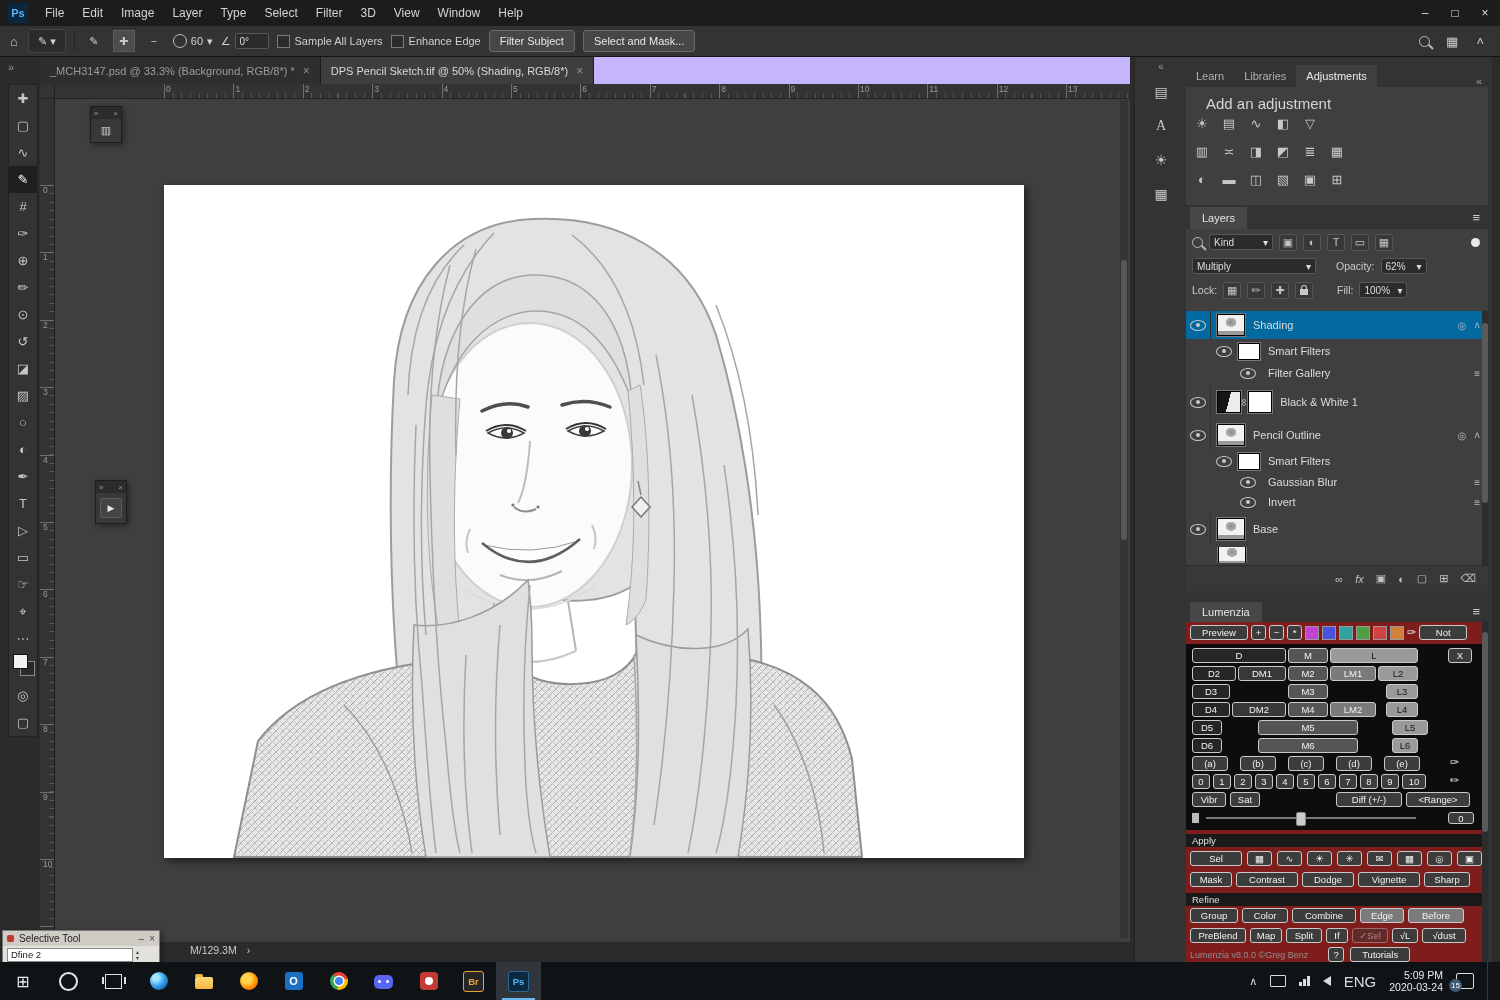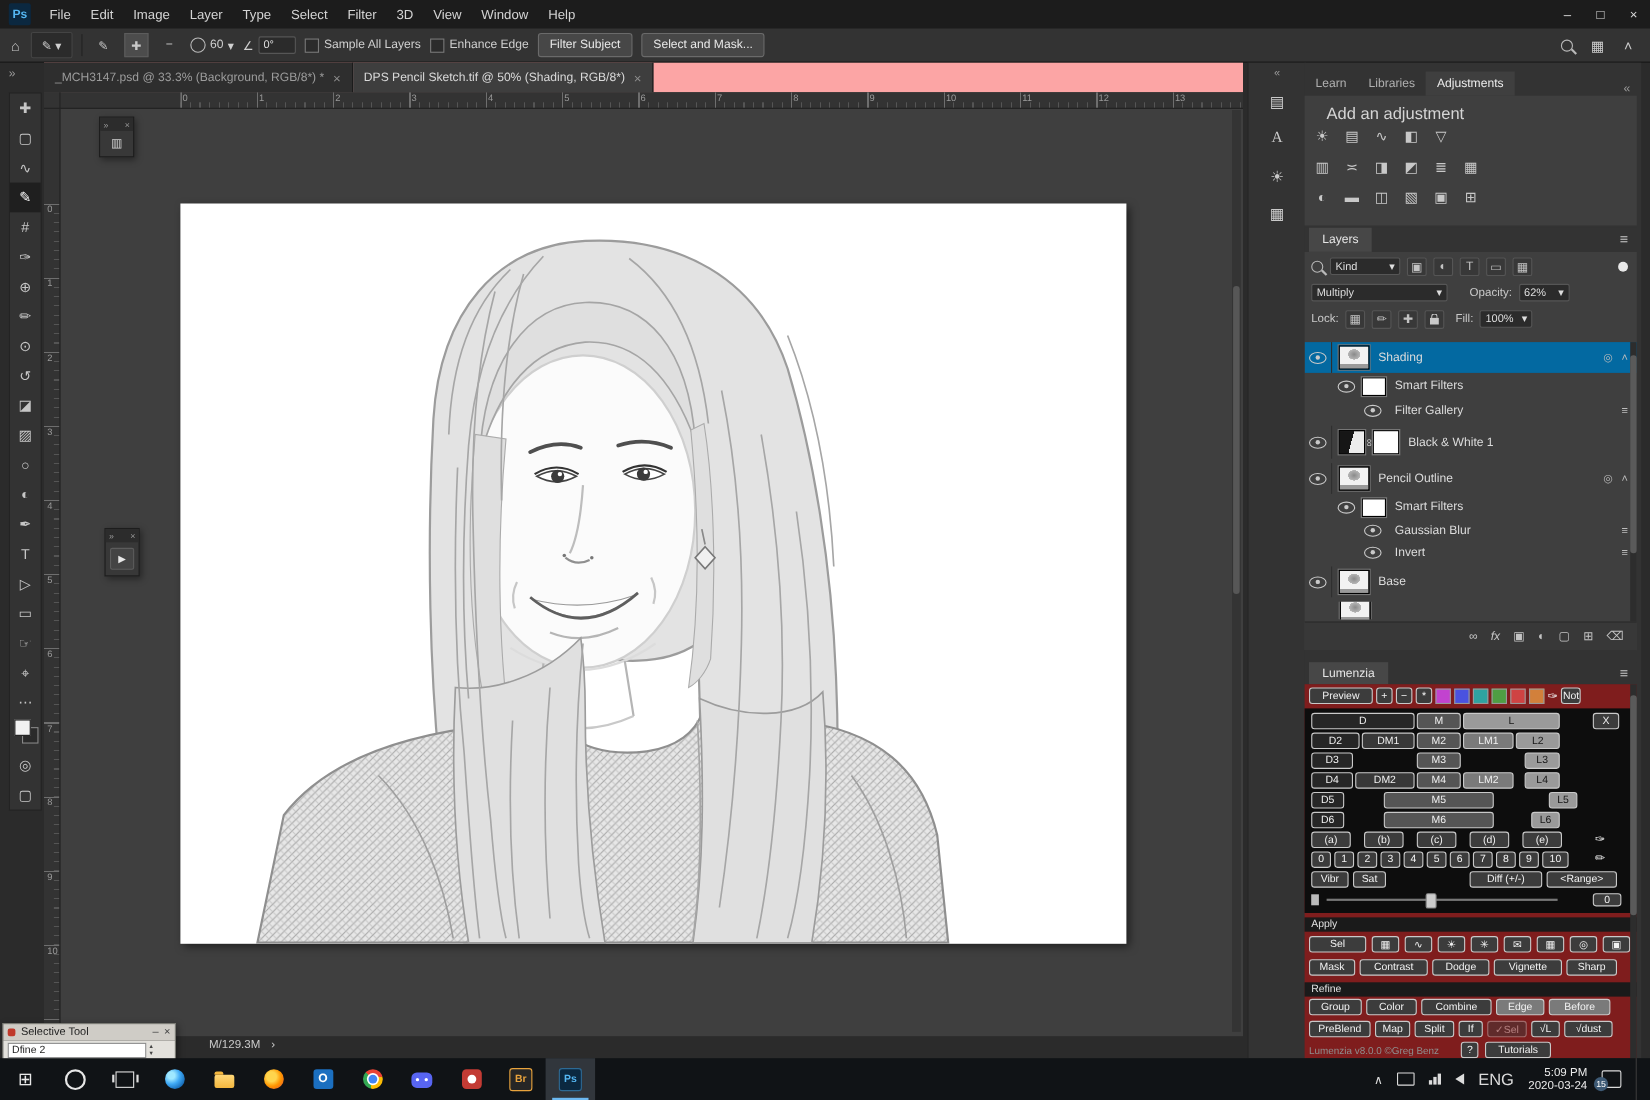--- a/index.html
+++ b/index.html
@@ -25,21 +25,21 @@
   .sizechip{display:flex;align-items:center;gap:4px;color:#d0d0d0}
   .ring{width:12px;height:12px;border:1.5px solid #bbb;border-radius:50%}
   .cb{width:11px;height:11px;border:1px solid #7a7a7a;background:#2b2b2b;display:inline-block;margin-right:5px}
   .olabel{color:#cfcfcf;font-size:11px}
   .pbtn{background:#474747;border:1px solid #6a6a6a;border-radius:3px;color:#e8e8e8;font-size:11px;height:20px;display:flex;align-items:center;padding:0 10px}
   .oright{margin-left:auto;display:flex;align-items:center;gap:14px;padding-right:14px}
   .mag{width:9px;height:9px;border:1.5px solid #b9b9b9;border-radius:50%;position:relative;display:inline-block}
   .mag::after{content:"";position:absolute;width:6px;height:1.5px;background:#b9b9b9;transform:rotate(45deg);right:-5px;bottom:-2px}
 
   
-  #tabbar{position:absolute;left:40px;top:57px;width:1090px;height:27px;background:#fca5a5;display:flex;align-items:flex-start}
+  #tabbar{position:absolute;left:40px;top:57px;width:1090px;height:27px;background:#c4b5fd;display:flex;align-items:flex-start}
   .dtab{height:27px;display:flex;align-items:center;gap:8px;padding:0 10px;background:#2e2e2e;color:#9c9c9c;font-size:11px;border-right:1px solid #1b1b1b;white-space:nowrap}
   .dtab.active{background:#3e3e3e;color:#d9d9d9}
   .tclose{color:#8f8f8f;font-size:12px}
 
   
   #toolbar{position:absolute;left:8px;top:84px;width:28px;background:#333;border:1px solid #222}
   .tool{width:28px;height:27px;display:flex;align-items:center;justify-content:center;color:#c6c6c6;font-size:13px;box-sizing:border-box}
   .tool.active{background:#1f1f1f;color:#fff}
   .fgbg{position:relative;width:28px;height:30px}
   .fgsw{position:absolute;left:4px;top:2px;width:13px;height:13px;background:#f2f2f2;border:1px solid #111;z-index:2}
@@ -570,21 +570,21 @@
       </div>
 
       <div class="lrow" style="top:52px;height:18px;gap:6px;padding-left:6px;box-sizing:border-box">
         <span class="llabel">Lock:</span>
         <span class="fic">▦</span>
         <span class="fic">✏</span>
         <span class="fic">✚</span>
         <span class="fic">
             <i class="lock"></i>
           </span>
-        <span class="llabel" style="margin-left:4px">Fill:</span>
+        <span class="llabel" style="margin-left:18px">Fill:</span>
         <span class="chip" style="width:48px">
             <span>100%</span>
             <span>▾</span>
           </span>
       </div>
 
       <div class="lrow sel" style="top:82px;height:28px">
         <span class="eyebox">
             <i class="eye"></i>
           </span>
@@ -698,21 +698,21 @@
         <span class="lb" style="position:static;width:15px">+</span>
         <span class="lb" style="position:static;width:15px">−</span>
         <span class="lb" style="position:static;width:15px">*</span>
         <span class="sw sw1"></span>
         <span class="sw sw2"></span>
         <span class="sw sw3"></span>
         <span class="sw sw4"></span>
         <span class="sw sw5"></span>
         <span class="sw sw6"></span>
         <span style="color:#eee;font-size:11px">✑</span>
-        <span class="lb" style="position:static;width:18px">Not</span>
+        <span class="lb" style="position:static;width:48px">Not</span>
       </div>
 
       <div class="lgrid">
         <span class="lb cD" style="left:6px;top:4px;width:94px">D</span>
         <span class="lb cM" style="left:102px;top:4px;width:40px">M</span>
         <span class="lb cL" style="left:144px;top:4px;width:88px">L</span>
         <span class="lb" style="left:262px;top:4px;width:24px">X</span>
 
         <span class="lb cD" style="left:6px;top:22px;width:44px">D2</span>
         <span class="lb cDM" style="left:52px;top:22px;width:48px">DM1</span>
@@ -725,21 +725,21 @@
         <span class="lb cL" style="left:200px;top:40px;width:32px">L3</span>
 
         <span class="lb cD" style="left:6px;top:58px;width:38px">D4</span>
         <span class="lb cDM" style="left:46px;top:58px;width:54px">DM2</span>
         <span class="lb cM" style="left:102px;top:58px;width:40px">M4</span>
         <span class="lb cLM" style="left:144px;top:58px;width:46px">LM2</span>
         <span class="lb cL" style="left:200px;top:58px;width:32px">L4</span>
 
         <span class="lb cD" style="left:6px;top:76px;width:30px">D5</span>
         <span class="lb cM" style="left:72px;top:76px;width:100px">M5</span>
-        <span class="lb cL" style="left:222px;top:76px;width:26px">L5</span>
+        <span class="lb cL" style="left:206px;top:76px;width:36px">L5</span>
 
         <span class="lb cD" style="left:6px;top:94px;width:30px">D6</span>
         <span class="lb cM" style="left:72px;top:94px;width:100px">M6</span>
         <span class="lb cL" style="left:206px;top:94px;width:26px">L6</span>
 
         <span class="lb" style="left:6px;top:112px;width:36px">(a)</span>
         <span class="lb" style="left:54px;top:112px;width:36px">(b)</span>
         <span class="lb" style="left:102px;top:112px;width:36px">(c)</span>
         <span class="lb" style="left:150px;top:112px;width:36px">(d)</span>
         <span class="lb" style="left:198px;top:112px;width:36px">(e)</span>

